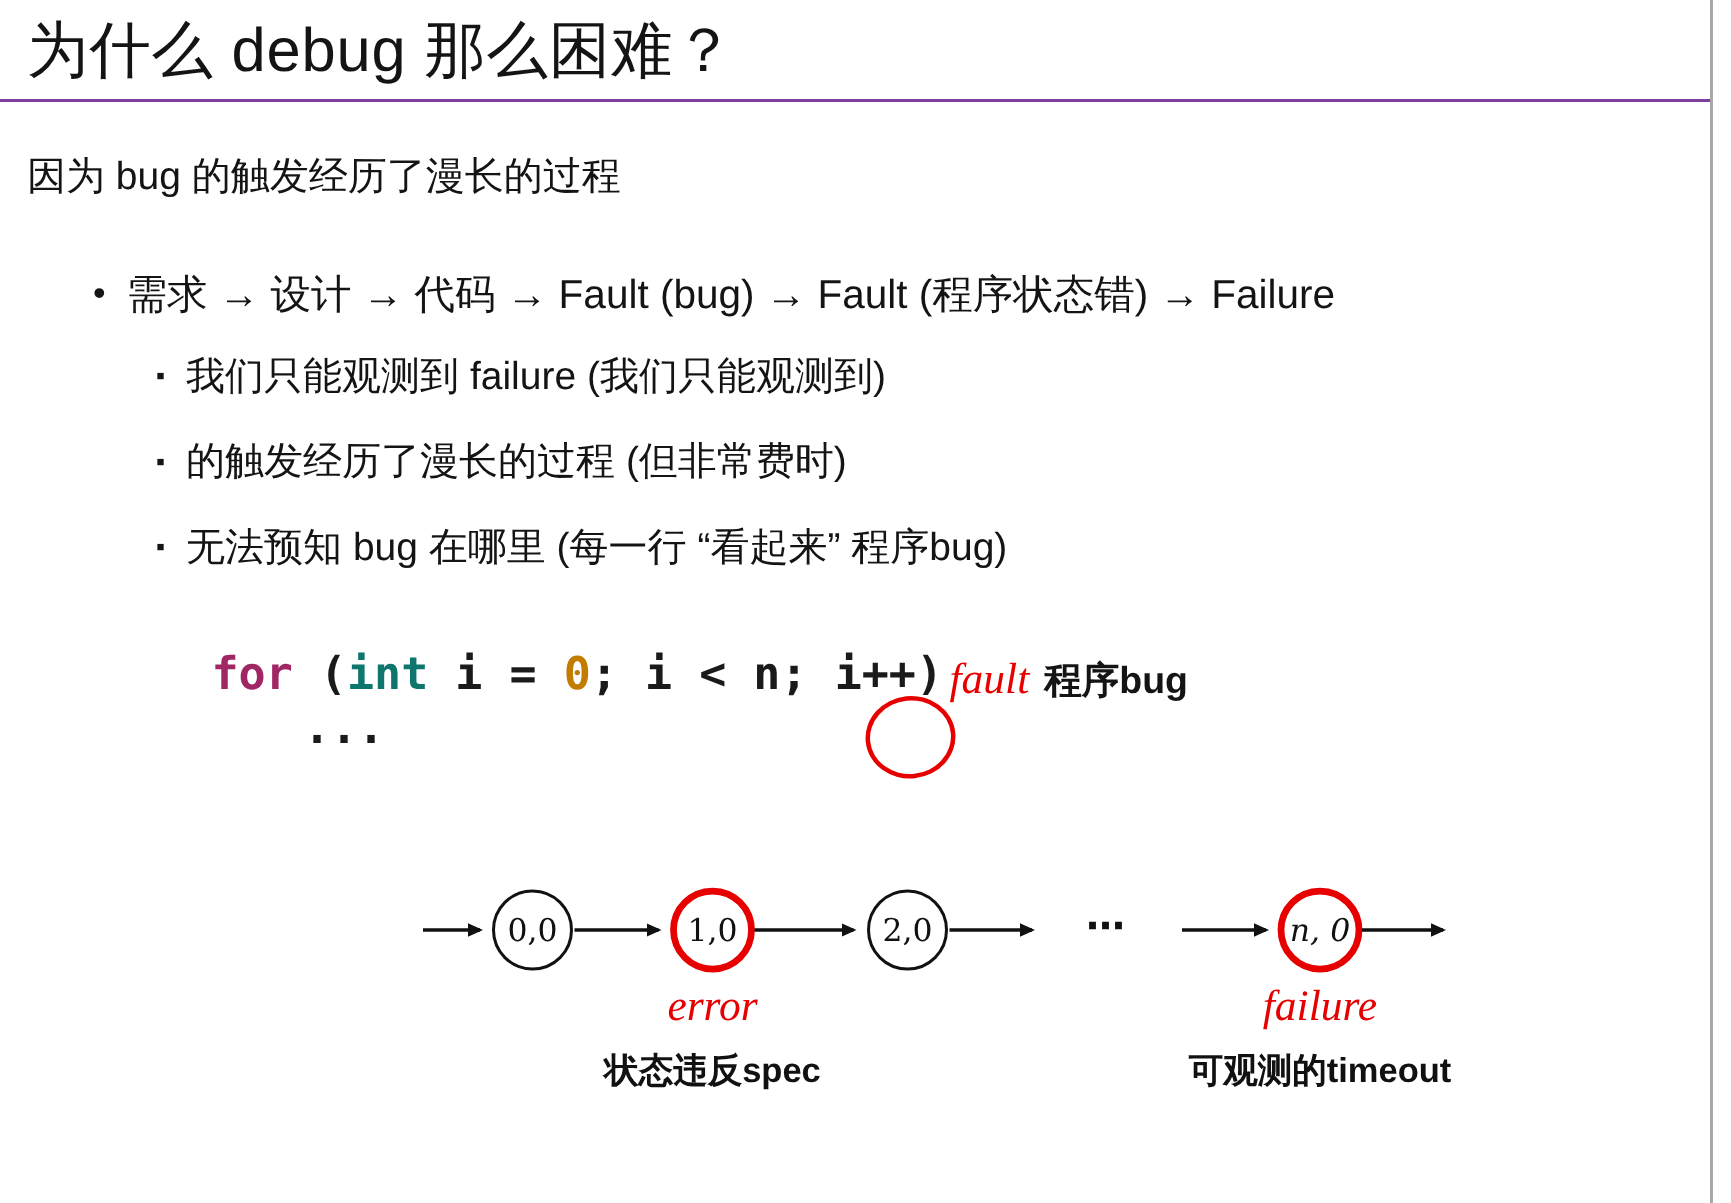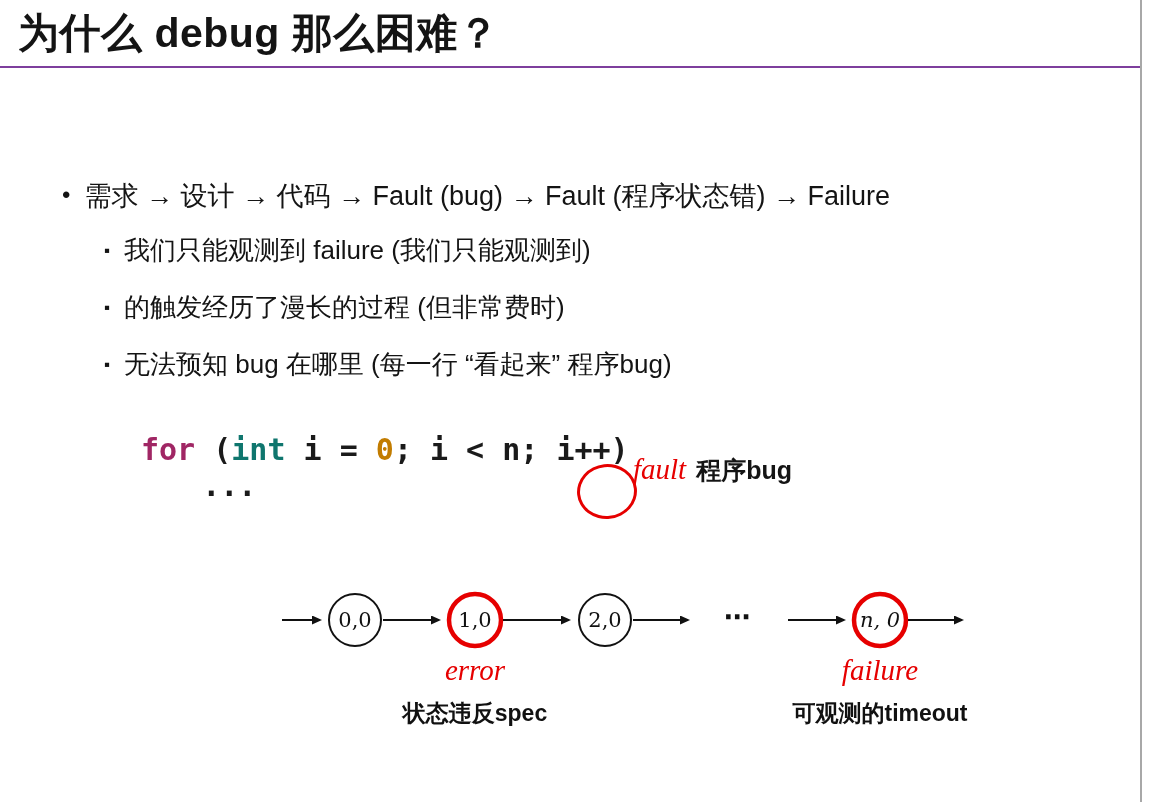--- a/index.html
+++ b/index.html
@@ -9,21 +9,21 @@
     width:1154px; height:802px;
     background:#ffffff;
     color:#141414;
     font-family:"Liberation Sans","DejaVu Sans",sans-serif;
     overflow:hidden;
   }
   .slide { position:absolute; inset:0; }
 
   .title {
     position:absolute; left:18px; top:6px;
-    font-size:41px; font-weight:700; letter-spacing:.5px; color:#141414;
+    font-size:41px; font-weight:400; letter-spacing:.5px; color:#141414;
     font-family:"Liberation Sans","DejaVu Sans",sans-serif;
   }
   .rule {
     position:absolute; left:0; top:66px; width:1141px; height:0;
     border-top:2px solid #7e3f9d;
   }
   .side-border {
     position:absolute; left:1140px; top:0; height:802px; width:0;
     border-left:2px solid #a8a8a8;
   }
@@ -43,21 +43,21 @@
   .code {
     position:absolute; left:130px; top:432px;
     font-family:"DejaVu Sans Mono","Liberation Mono",monospace;
     font-size:30px; font-weight:bold; line-height:36px; color:#1a1a1a;
   }
   .code-line { white-space:pre; }
   .kw   { color:#a02664;margin-left:11px; }
   .type { color:#0f766e; }
   .num  { color:#c27c00; }
 
-  .fault-note { position:absolute; left:633px; top:437px; display:flex; align-items:baseline;margin-top:16px; }
+  .fault-note { position:absolute; left:633px; top:437px; display:flex; align-items:baseline; }
   .fault-word {
     color:#e60000; font-style:italic; font-size:29px;
     font-family:"Liberation Serif","DejaVu Serif",serif;
   }
   .fault-cn { color:#141414; font-size:25px; margin-left:10px; font-weight:bold; }
 
   .bug-circle {
     position:absolute; left:577px; top:464px; width:60px; height:55px;
     border:3.5px solid #e60000; border-radius:50%;
     transform:rotate(-6deg);
@@ -85,20 +85,21 @@
 </style>
 </head>
 <body>
 
 <div class="slide">
 
   <h1 class="title">为什么 debug 那么困难？</h1>
   <div class="rule"></div>
   <div class="side-border"></div>
 
+  <p class="intro">因为 bug 的触发经历了漫长的过程</p>
 
   <div class="bullet level1">
     <span class="marker">•</span>
     <span>需求 → 设计 → 代码 → Fault (bug) → Fault (程序状态错) → Failure</span>
   </div>
 
   <div class="bullet level2 sub1">
     <span class="marker">▪</span>
     <span>我们只能观测到 failure (我们只能观测到)</span>
   </div>

